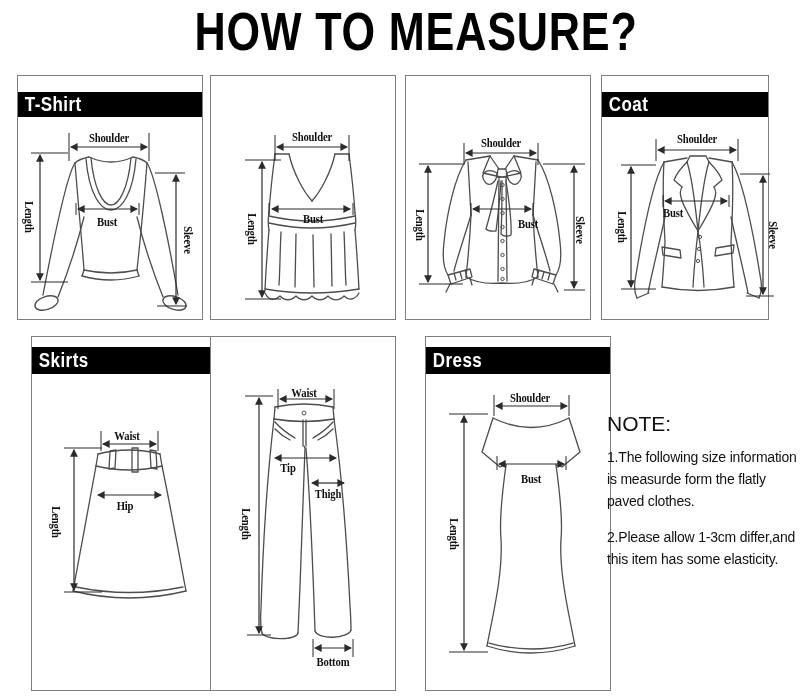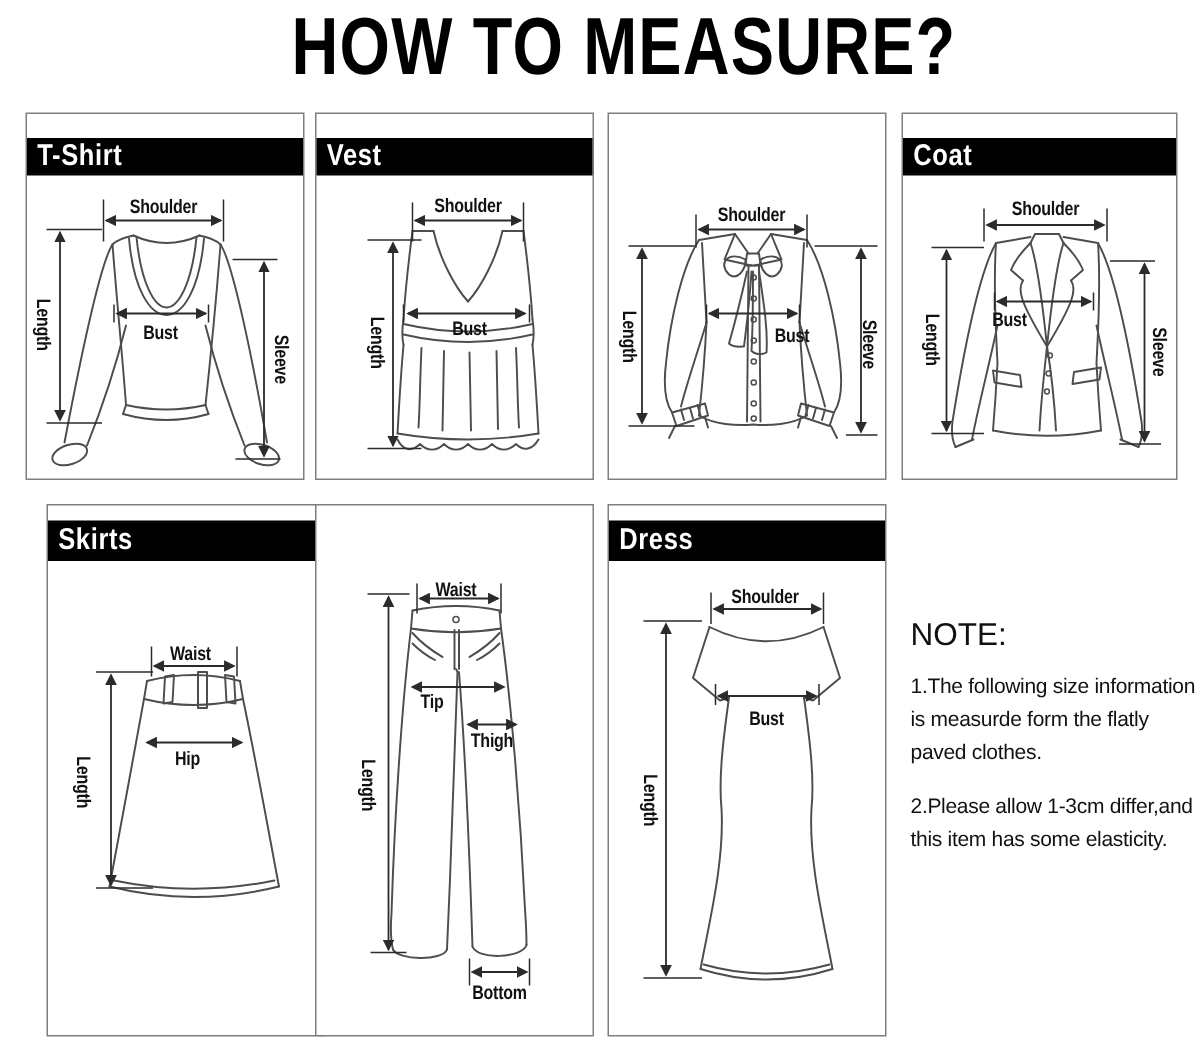--- a/index.html
+++ b/index.html
@@ -10,21 +10,21 @@
   .title span{display:inline-block;transform:scaleX(.8);transform-origin:50% 50%;
          letter-spacing:1px;white-space:nowrap;}
   .panel{position:absolute;width:186px;background:#fff;border:1px solid #7e7e7e;box-sizing:border-box;}
   .r1{top:75px;height:245px;}
   .r2{top:336px;height:355px;}
   .bar{position:absolute;left:0;right:0;background:#000;color:#fff;display:flex;align-items:center;}
   .r1 .bar{top:16px;height:25px;}
   .r2 .bar{top:10px;height:27px;}
   .bar span{font-size:20px;font-weight:bold;transform:scaleX(.85);transform-origin:0 50%;
          padding-left:8px;letter-spacing:.5px;white-space:nowrap;}
-  .body{position:absolute;left:0;right:0;bottom:0;}
+  .body{position:absolute;left:0;right:0;bottom:0;font-family:Liberation Serif, serif;}
   .r1 .body{top:41px;}
   .r2 .body{top:37px;}
   svg.draw{position:absolute;left:0;top:0;display:block;}
   .ml{position:absolute;width:80px;text-align:center;font-size:13px;font-weight:bold;
       color:#111;transform:scaleX(.82);letter-spacing:-.2px;white-space:nowrap;}
   .ml.vert{transform:rotate(90deg) scaleX(.82);}
   .g{fill:none;stroke:#4d4d4d;stroke-width:1.3;stroke-linecap:round;stroke-linejoin:round;}
   .a{stroke:#2b2b2b;stroke-width:1.2;fill:none;}
   .t{stroke:#2b2b2b;stroke-width:1;fill:none;}
   .btn{fill:none;stroke:#4d4d4d;stroke-width:1;}
@@ -90,23 +90,20 @@
         </g>
       </svg>
       <span class="ml" style="left:51px;top:13px">Shoulder</span>
       <span class="ml" style="left:49px;top:97px">Bust</span>
       <span class="ml vert" style="left:-29px;top:92px">Length</span>
       <span class="ml vert" style="left:130px;top:115px">Sleeve</span>
     </div>
   </section>
 
   <section class="panel r1" style="left:210px">
-    <div class="bar">
-        <span>Vest</span>
-      </div>
     <div class="body">
       <svg class="draw" width="181" height="204" viewBox="0 0 181 204">
         <g>
           <path class="g" d="M64,37 L78,37 M124,37 L138,37"></path>
           <path class="g" d="M64,37 C61,60 59,80 58,96"></path>
           <path class="g" d="M138,37 C141,60 143,80 144,96"></path>
           <path class="g" d="M78,37 C82,55 92,74 101,84"></path>
           <path class="g" d="M124,37 C120,55 110,74 101,84"></path>
           <path class="g" d="M58,96 C57,102 57,108 58,113"></path>
           <path class="g" d="M144,96 C145,102 145,108 144,113"></path>
@@ -193,21 +190,21 @@
           <line class="a" x1="168" y1="49" x2="168" y2="171" marker-start="url(#ah)" marker-end="url(#ah)"></line>
         </g>
       </svg>
       <span class="ml" style="left:55px;top:18px">Shoulder</span>
       <span class="ml" style="left:82px;top:99px">Bust</span>
       <span class="ml vert" style="left:-26px;top:100px">Length</span>
       <span class="ml vert" style="left:134px;top:105px">Sleeve</span>
     </div>
   </section>
 
-  <section class="panel r1" style="left:601px;width:184px">
+  <section class="panel r1" style="left:601px;width:168px">
     <div class="bar">
         <span>Coat</span>
       </div>
     <div class="body">
       <svg class="draw" width="180" height="204" viewBox="0 0 180 204">
         <g>
           <path class="g" d="M88,39 L104,39 M88,39 L85,45 M104,39 L107,45"></path>
           <path class="g" d="M85,45 C78,52 74,58 72,63 L80,70"></path>
           <path class="g" d="M80,70 C76,76 78,84 96,114"></path>
           <path class="g" d="M85,45 C90,60 93,85 96,114"></path>
@@ -332,21 +329,21 @@
         </g>
       </svg>
       <span class="ml" style="left:53px;top:11px">Waist</span>
       <span class="ml" style="left:37px;top:86px">Tip</span>
       <span class="ml" style="left:77px;top:112px">Thigh</span>
       <span class="ml vert" style="left:-5px;top:142px">Length</span>
       <span class="ml" style="left:82px;top:280px">Bottom</span>
     </div>
   </section>
 
-  <section class="panel r2" style="left:405px">
+  <section class="panel r2" style="left:425px">
     <div class="bar">
         <span>Dress</span>
       </div>
     <div class="body">
       <svg class="draw" width="181" height="318" viewBox="0 0 181 318">
         <g>
           <path class="g" d="M67,44 Q105,63 143,44"></path>
           <path class="g" d="M67,44 L56,78 L74,93 L80,91"></path>
           <path class="g" d="M143,44 L154,78 L136,93 L130,91"></path>
           <path class="g" d="M80,91 C76,120 73,145 75,165 C77,200 67,240 61,272"></path>

